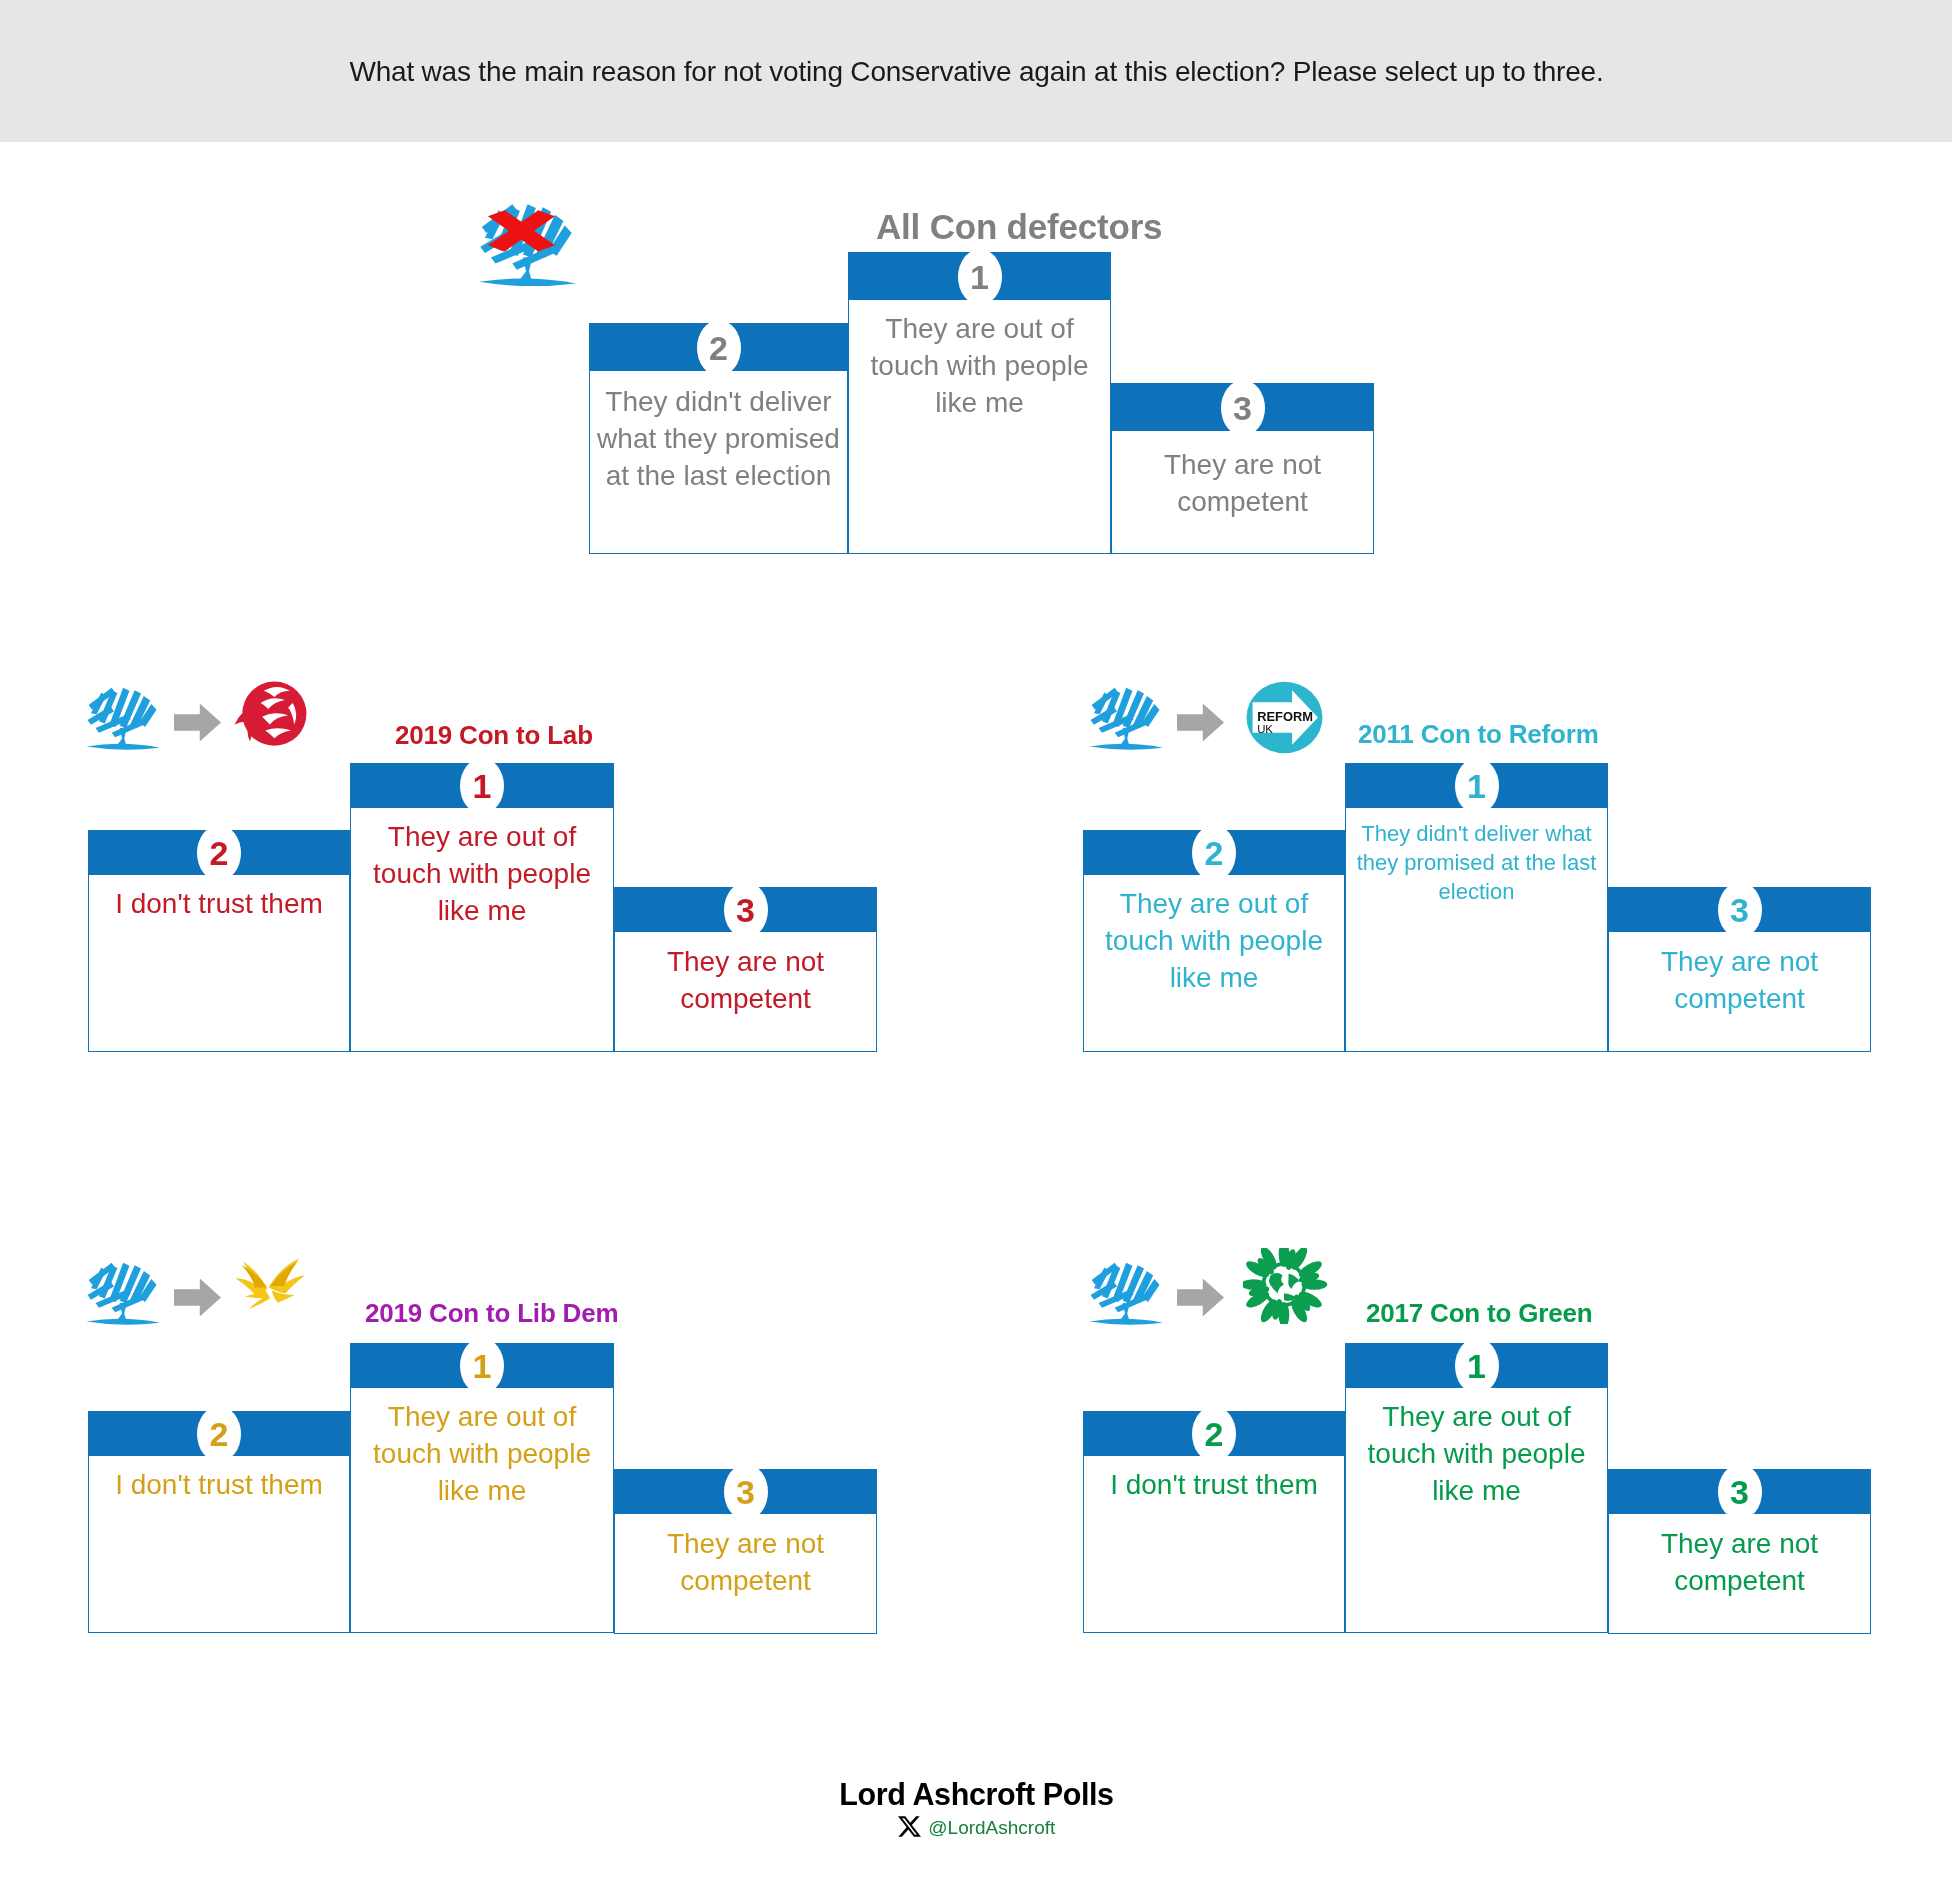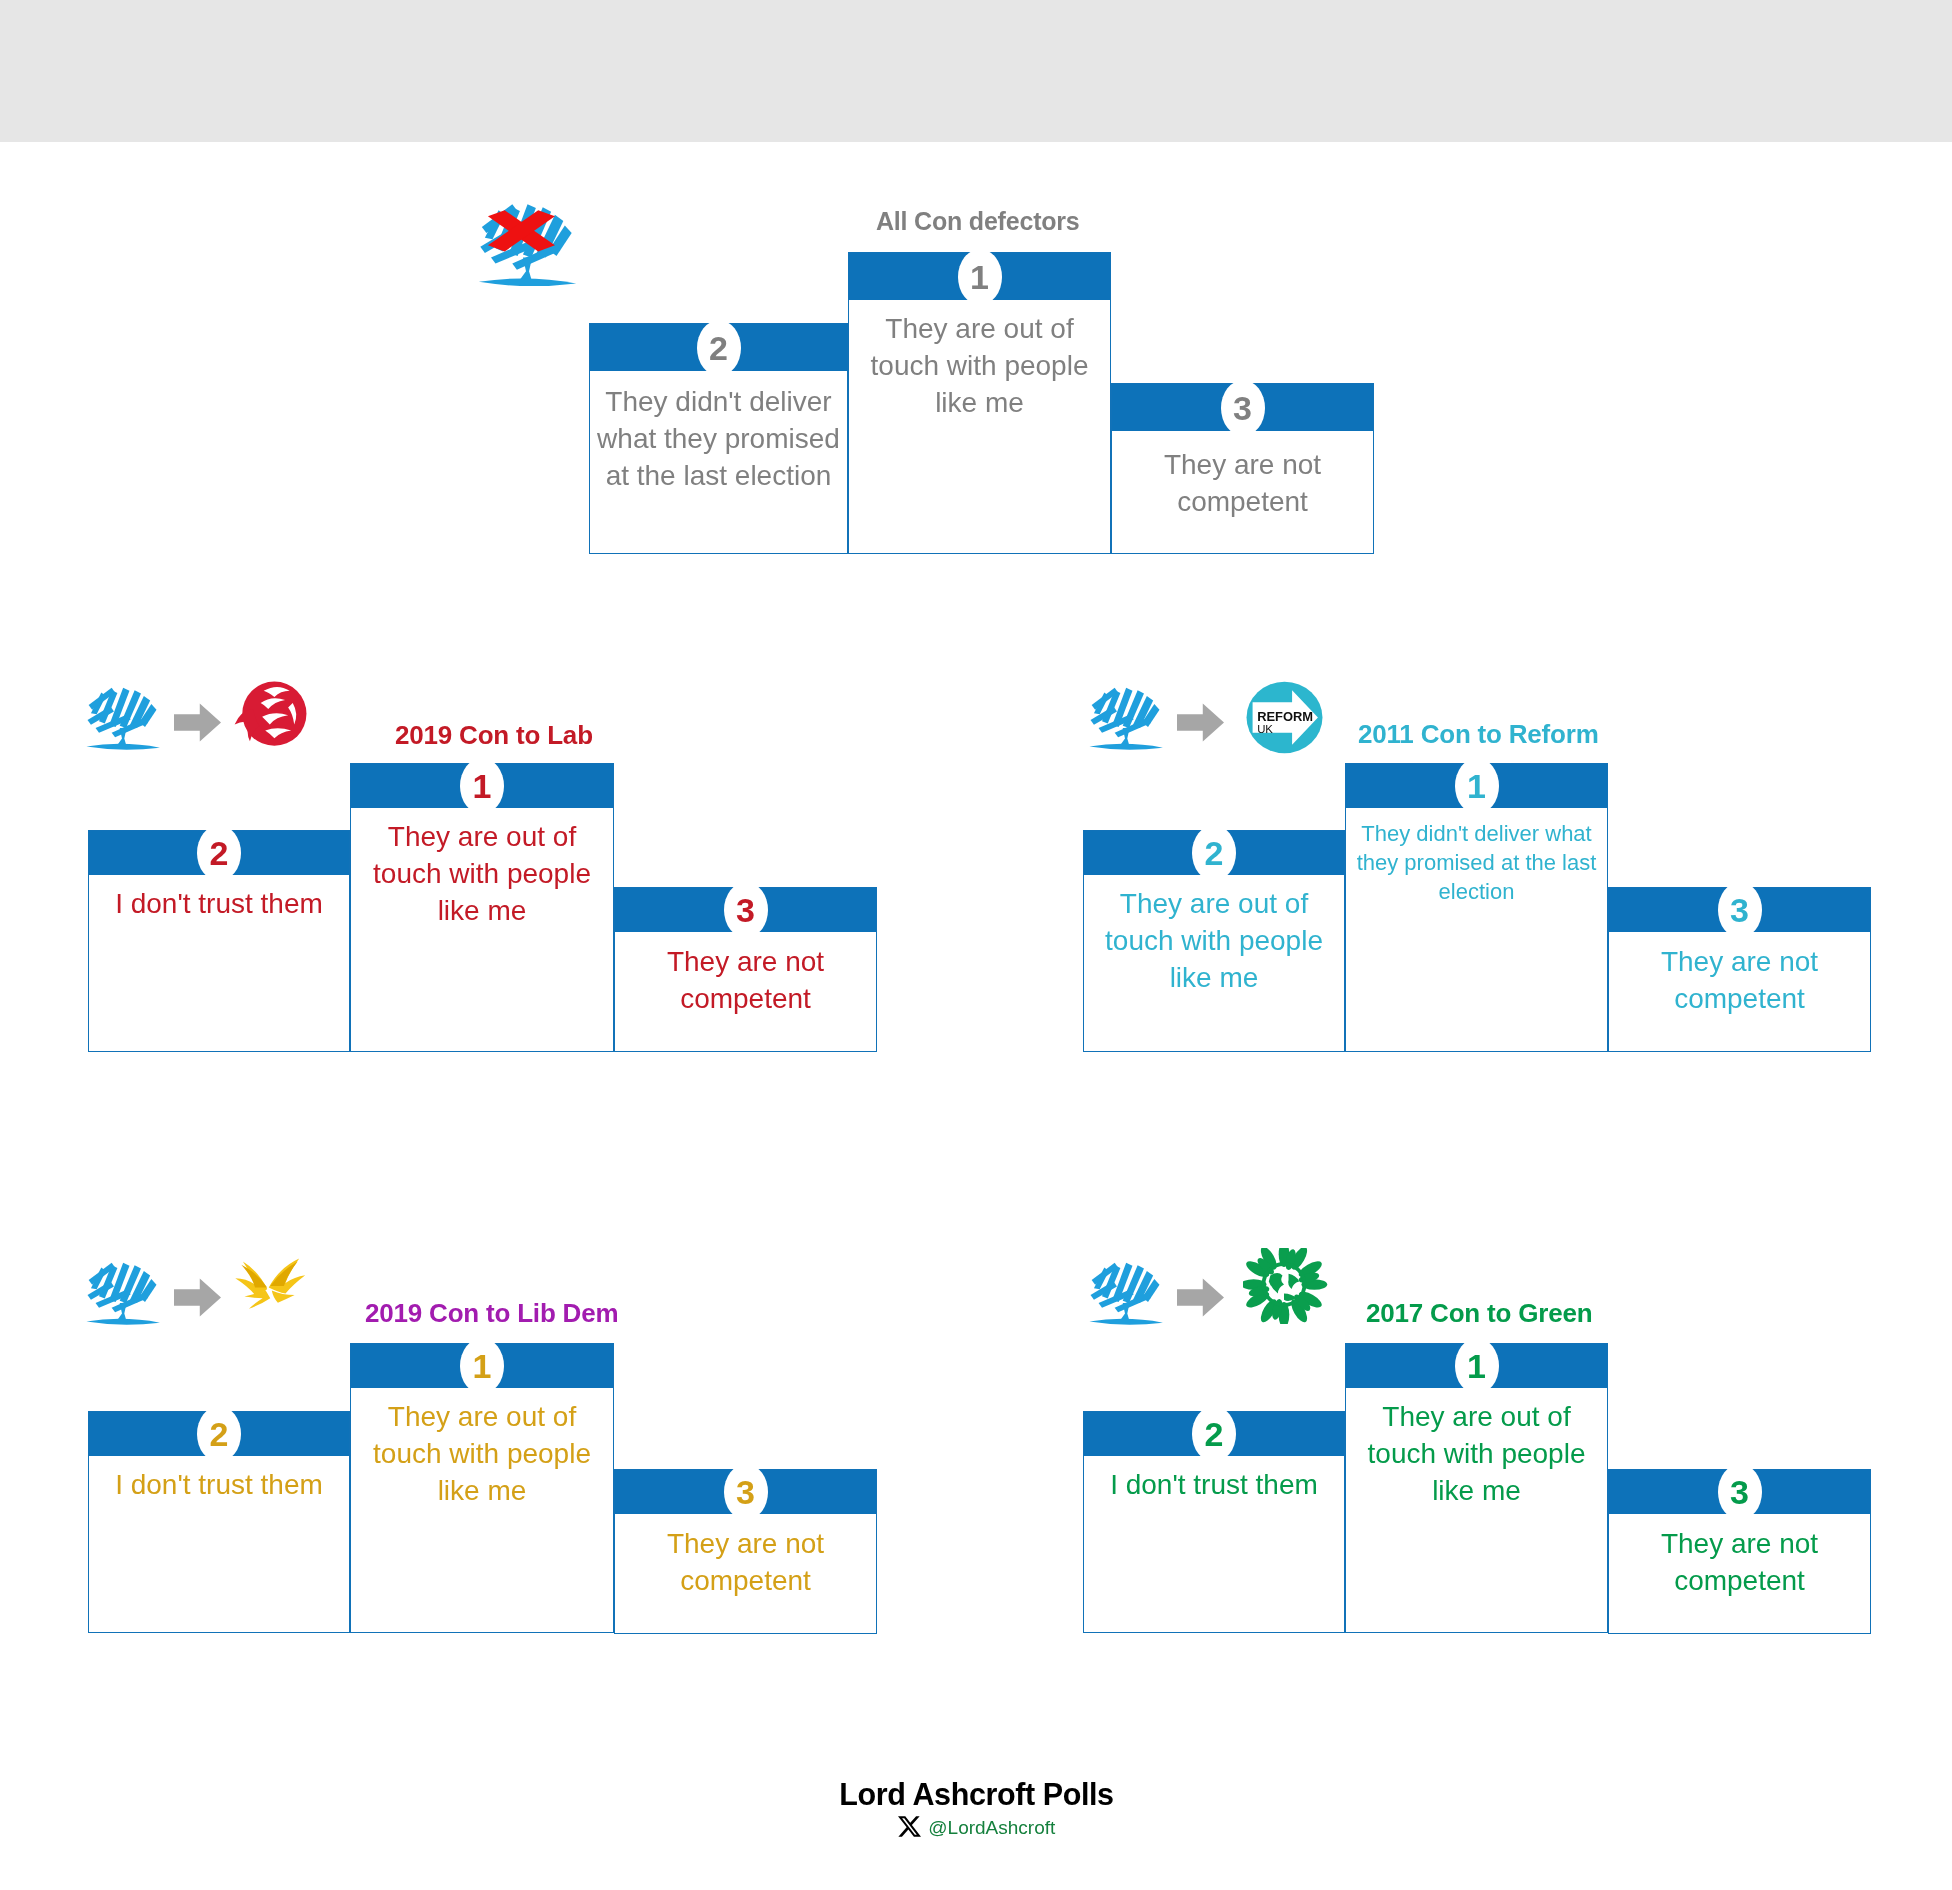--- a/index.html
+++ b/index.html
@@ -47,21 +47,21 @@
   
   .panel { position: absolute; }
 
   .panel-title {
     position: absolute;
     font-size: 26px;
     font-weight: bold;
     white-space: nowrap;
     letter-spacing: -0.2px;
   }
-  .panel-title.big { font-size: 25px; }
+  .panel-title.big { font-size: 35px; }
 
   
   .podium-block {
     position: absolute;
     box-sizing: border-box;
     border: 1.5px solid #1172b8;
     background: #ffffff;
   }
   .block-header {
     position: absolute;
@@ -128,20 +128,21 @@
   }
   #footer-handle {
     font-size: 19px;
     color: #15803d;
   }
 </style>
 </head>
 <body>
 
 <div id="header-banner">
+  <div id="header-question">What was the main reason for not voting Conservative again at this election? Please select up to three.</div>
 </div>
 
 <div class="panel">
 
   <div class="logo-slot" style="left:465px; top:192px; width:122px; height:99px;">
     <svg width="122" height="99" viewBox="0 0 160 130">
       <g fill="#1f9fdd">
         <path d="M26 60 L44 24 L52 30 L36 62 Z"></path>
         <path d="M40 74 L62 20 L72 25 L50 78 Z"></path>
         <path d="M58 80 L82 16 L93 21 L69 84 Z"></path>

